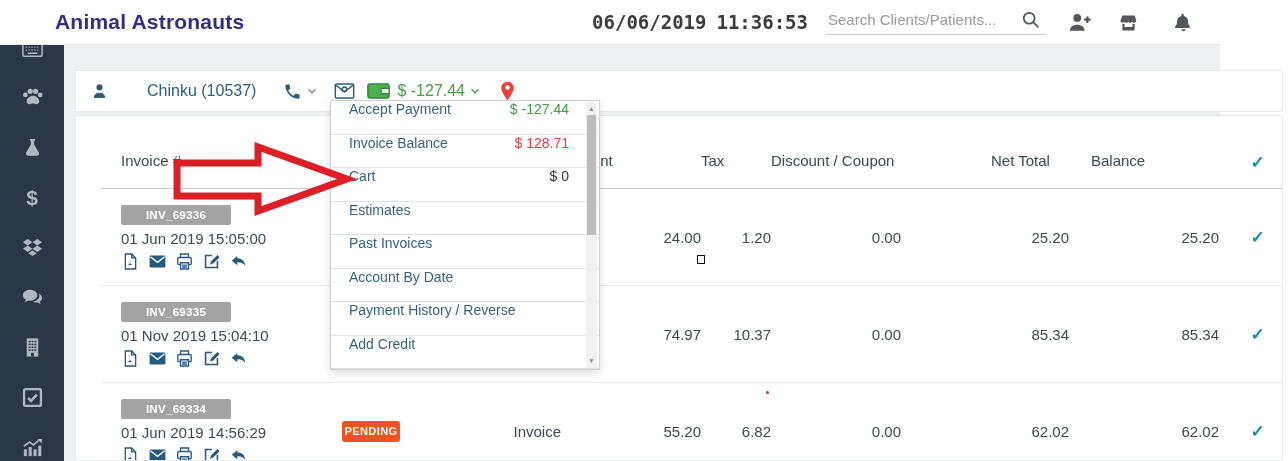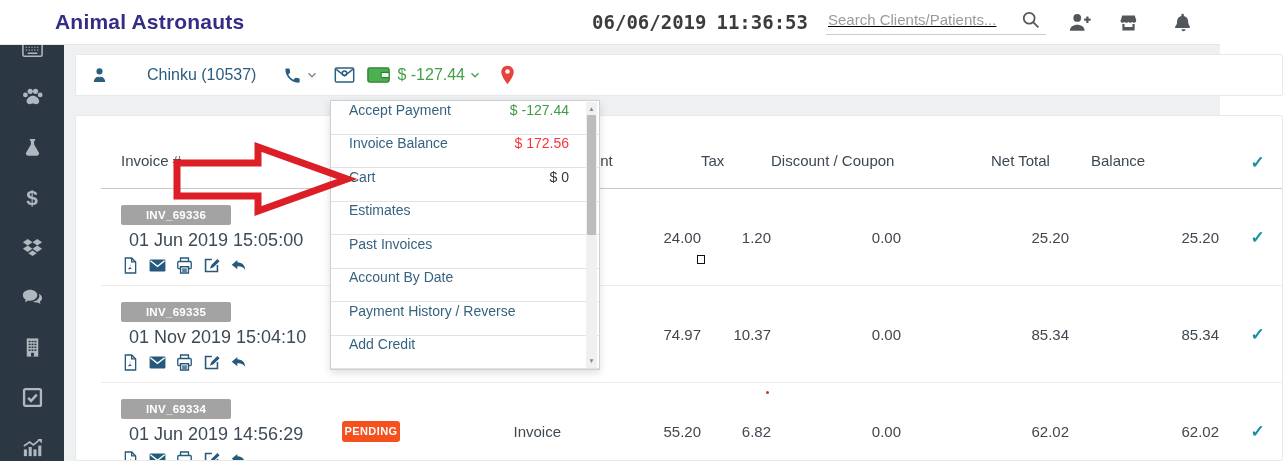--- a/index.html
+++ b/index.html
@@ -4,39 +4,39 @@
 <style>
   html,body{margin:0;padding:0;width:1288px;height:461px;overflow:hidden;background:#fff;}
   .stage{position:relative;width:1220px;height:461px;font-family:"Liberation Sans",sans-serif;}
 
   
   .topbar{height:45px;background:#fff;border-bottom:1px solid #e6e6e6;display:flex;align-items:center;box-sizing:border-box;}
   .brand{margin-left:55px;font-size:21px;font-weight:700;color:#332d87;letter-spacing:.2px;}
   .topbar-right{margin-left:auto;display:flex;align-items:center;}
   .datetime{font-family:"DejaVu Sans Mono","Liberation Mono",monospace;font-weight:700;font-size:19px;color:#3c3c3c;margin-right:18px;}
   .datetime .t{margin-left:10px;}
-  .search-wrap{width:220px;border-bottom:1px solid #ccc;display:flex;align-items:center;padding-bottom:4px;margin-right:22px;box-sizing:border-box;text-decoration:underline;}
+  .search-wrap{width:220px;border-bottom:1px solid #ccc;display:flex;align-items:center;padding-bottom:4px;margin-right:22px;box-sizing:border-box;}
   .search-wrap input{border:none;outline:none;font-size:15px;color:#555;width:190px;font-family:inherit;background:transparent;}
   .search-wrap input::placeholder{color:#9a9a9a;}
   .top-icon{width:21px;height:21px;color:#53575c;flex:0 0 auto;}
   .icon-user{margin-right:26px;width:24px;}
   .icon-store{margin-right:34px;}
   .icon-bell{margin-right:26px;}
 
   
   .body-row{display:flex;height:416px;}
   .sidebar{width:64px;background:#2b3743;display:flex;flex-direction:column;align-items:center;overflow:hidden;flex:0 0 auto;}
   .sb-icon{width:23px;height:23px;color:#b0b8bf;margin-top:27px;flex:0 0 auto;}
   .sb-kbd{margin-top:-6px;}
   .sb-paw{margin-top:24px;}
   .sb-dollar{font-size:21px;font-weight:700;color:#b0b8bf;height:23px;line-height:23px;text-align:center;}
   .content{flex:1;background:#eef0f1;position:relative;}
 
   
-  .client-bar{position:absolute;left:11px;top:9px;width:1208px;height:42px;background:#fff;border:1px solid #e7e9ea;border-radius:2px;display:flex;align-items:center;box-sizing:border-box;}
+  .client-bar{position:absolute;left:11px;top:25px;width:1208px;height:42px;background:#fff;border:1px solid #e7e9ea;border-radius:2px;display:flex;align-items:center;box-sizing:border-box;}
   .cb-person{width:17px;height:19px;margin-left:15px;color:#2a5d7f;}
   .cb-name{margin-left:39px;font-size:16px;color:#2a5d7f;}
   .cb-phone{width:19px;height:19px;margin-left:27px;color:#2a5d7f;}
   .chev{width:12px;height:12px;color:#7a8894;margin-left:4px;}
   .cb-env{width:21px;height:18px;margin-left:16px;color:#2a6080;}
   .cb-wallet{width:23px;height:18px;margin-left:12px;}
   .cb-amount{margin-left:7px;font-size:16px;color:#43a047;}
   .chev-green{color:#43a047;}
   .cb-pin{width:15px;height:20px;margin-left:19px;}
 
@@ -48,28 +48,28 @@
   .th{text-align:left;}
   .th-invoice{text-align:left;padding-left:20px;}
   .th-check,.cell-check{text-align:center;color:#1691a4;font-size:17px;font-weight:700;}
   .trow{height:96px;border-bottom:1px solid #ebebeb;align-items:center;font-size:15px;color:#3f4850;}
   .cell{text-align:right;}
   .c-discount{padding-right:90px;}
   .c-net{padding-right:22px;}
   .c-bal{padding-right:12px;}
   .cell-invoice{align-self:start;padding-top:16px;padding-left:20px;}
   .inv-badge{width:110px;height:20px;background:#a3a3a3;border-radius:2px;color:#fff;font-size:11.5px;font-weight:700;letter-spacing:.3px;display:flex;align-items:center;justify-content:center;}
-  .inv-date{margin-top:5px;font-size:18px;color:#3e4a55;margin-left:8px;}
+  .inv-date{margin-top:5px;font-size:15px;color:#3e4a55;}
   .inv-icons{margin-top:5px;display:flex;gap:8px;color:#265a7c;}
   .row-icon{width:19px;height:19px;}
   .badge-pending{width:58px;height:21px;background:#f4511e;border-radius:3px;color:#fff;font-size:11px;font-weight:700;letter-spacing:.4px;display:flex;align-items:center;justify-content:center;margin:0 auto;}
 
   
   .dd{position:absolute;left:330px;top:100px;width:270px;height:270px;background:#fff;border:1px solid #cfcfcf;box-shadow:0 3px 8px rgba(0,0,0,.13);z-index:50;display:flex;flex-direction:column;box-sizing:border-box;}
-  .dd-item{flex:1;display:flex;align-items:flex-end;border-bottom:1px solid #e3e3e3;padding:0 30px 16px 18px;font-size:14px;}
+  .dd-item{flex:1;display:flex;align-items:flex-start;border-bottom:1px solid #e3e3e3;padding:0 30px 16px 18px;font-size:14px;}
   .dd-item:last-child{border-bottom:none;}
   .dd-label{color:#35637f;}
   .dd-value{margin-left:auto;}
   .v-green{color:#3e9c44;}
   .v-red{color:#f8353e;}
   .v-dark{color:#33383d;}
   .dd-scroll{position:absolute;top:1px;right:2px;bottom:1px;width:11px;background:#f0f0f0;}
   .dd-up,.dd-down{position:absolute;left:0;width:100%;text-align:center;font-size:6.5px;color:#8a8a8a;line-height:8px;}
   .dd-up{top:3px;} .dd-down{bottom:3px;}
   .dd-thumb{position:absolute;top:13px;left:1px;width:9px;height:120px;background:#bcbcbc;border-radius:1px;}
@@ -344,21 +344,21 @@
     </div>
   </div>
 
   <div class="dd">
     <div class="dd-item">
         <span class="dd-label">Accept Payment</span>
         <span class="dd-value v-green">$ -127.44</span>
       </div>
     <div class="dd-item">
         <span class="dd-label">Invoice Balance</span>
-        <span class="dd-value v-red">$ 172.56</span>
+        <span class="dd-value v-red">$ 128.71</span>
       </div>
     <div class="dd-item">
         <span class="dd-label">Cart</span>
         <span class="dd-value v-dark">$ 0</span>
       </div>
     <div class="dd-item">
         <span class="dd-label">Estimates</span>
       </div>
     <div class="dd-item">
         <span class="dd-label">Past Invoices</span>

